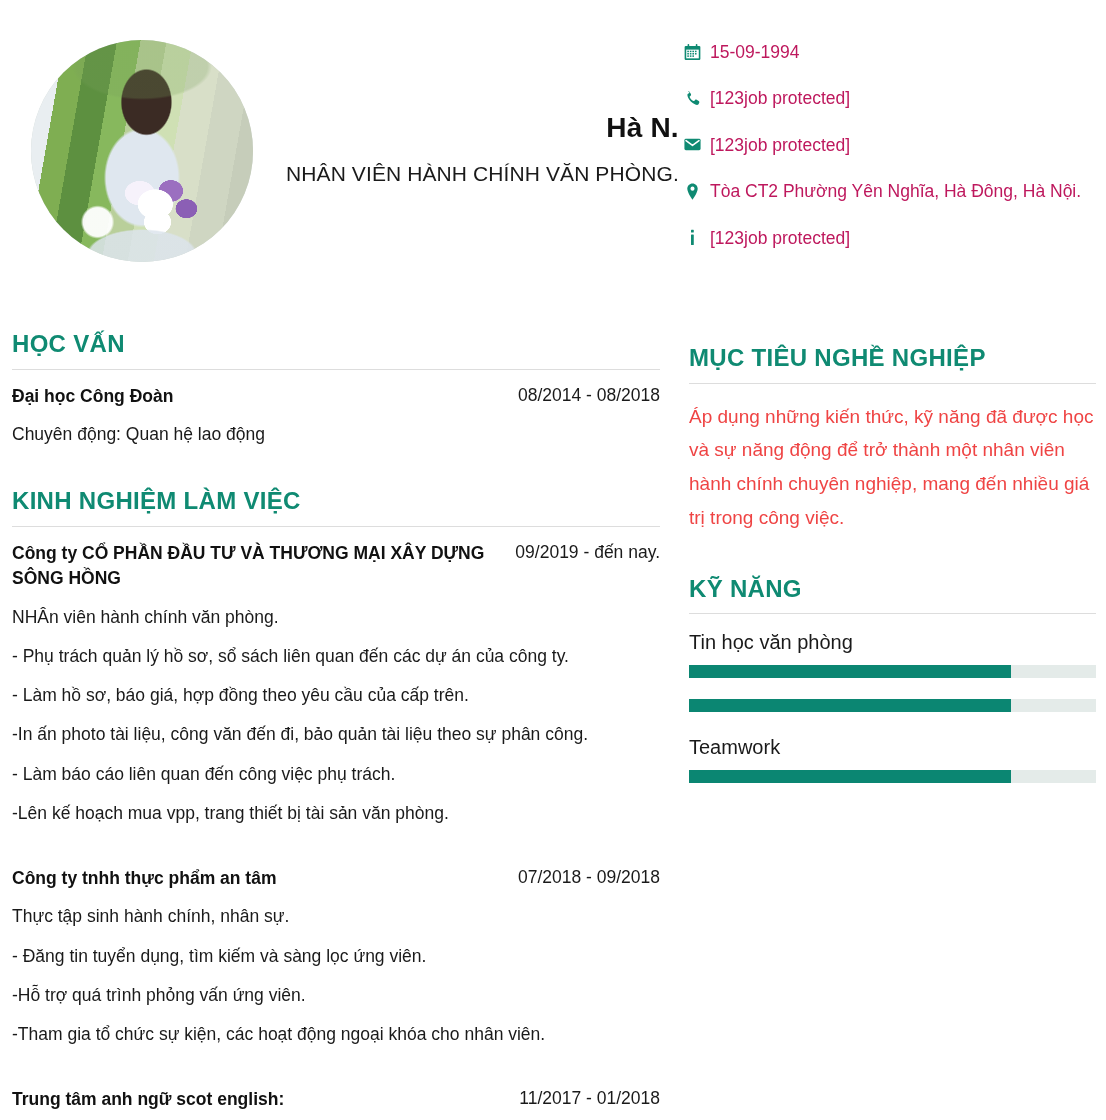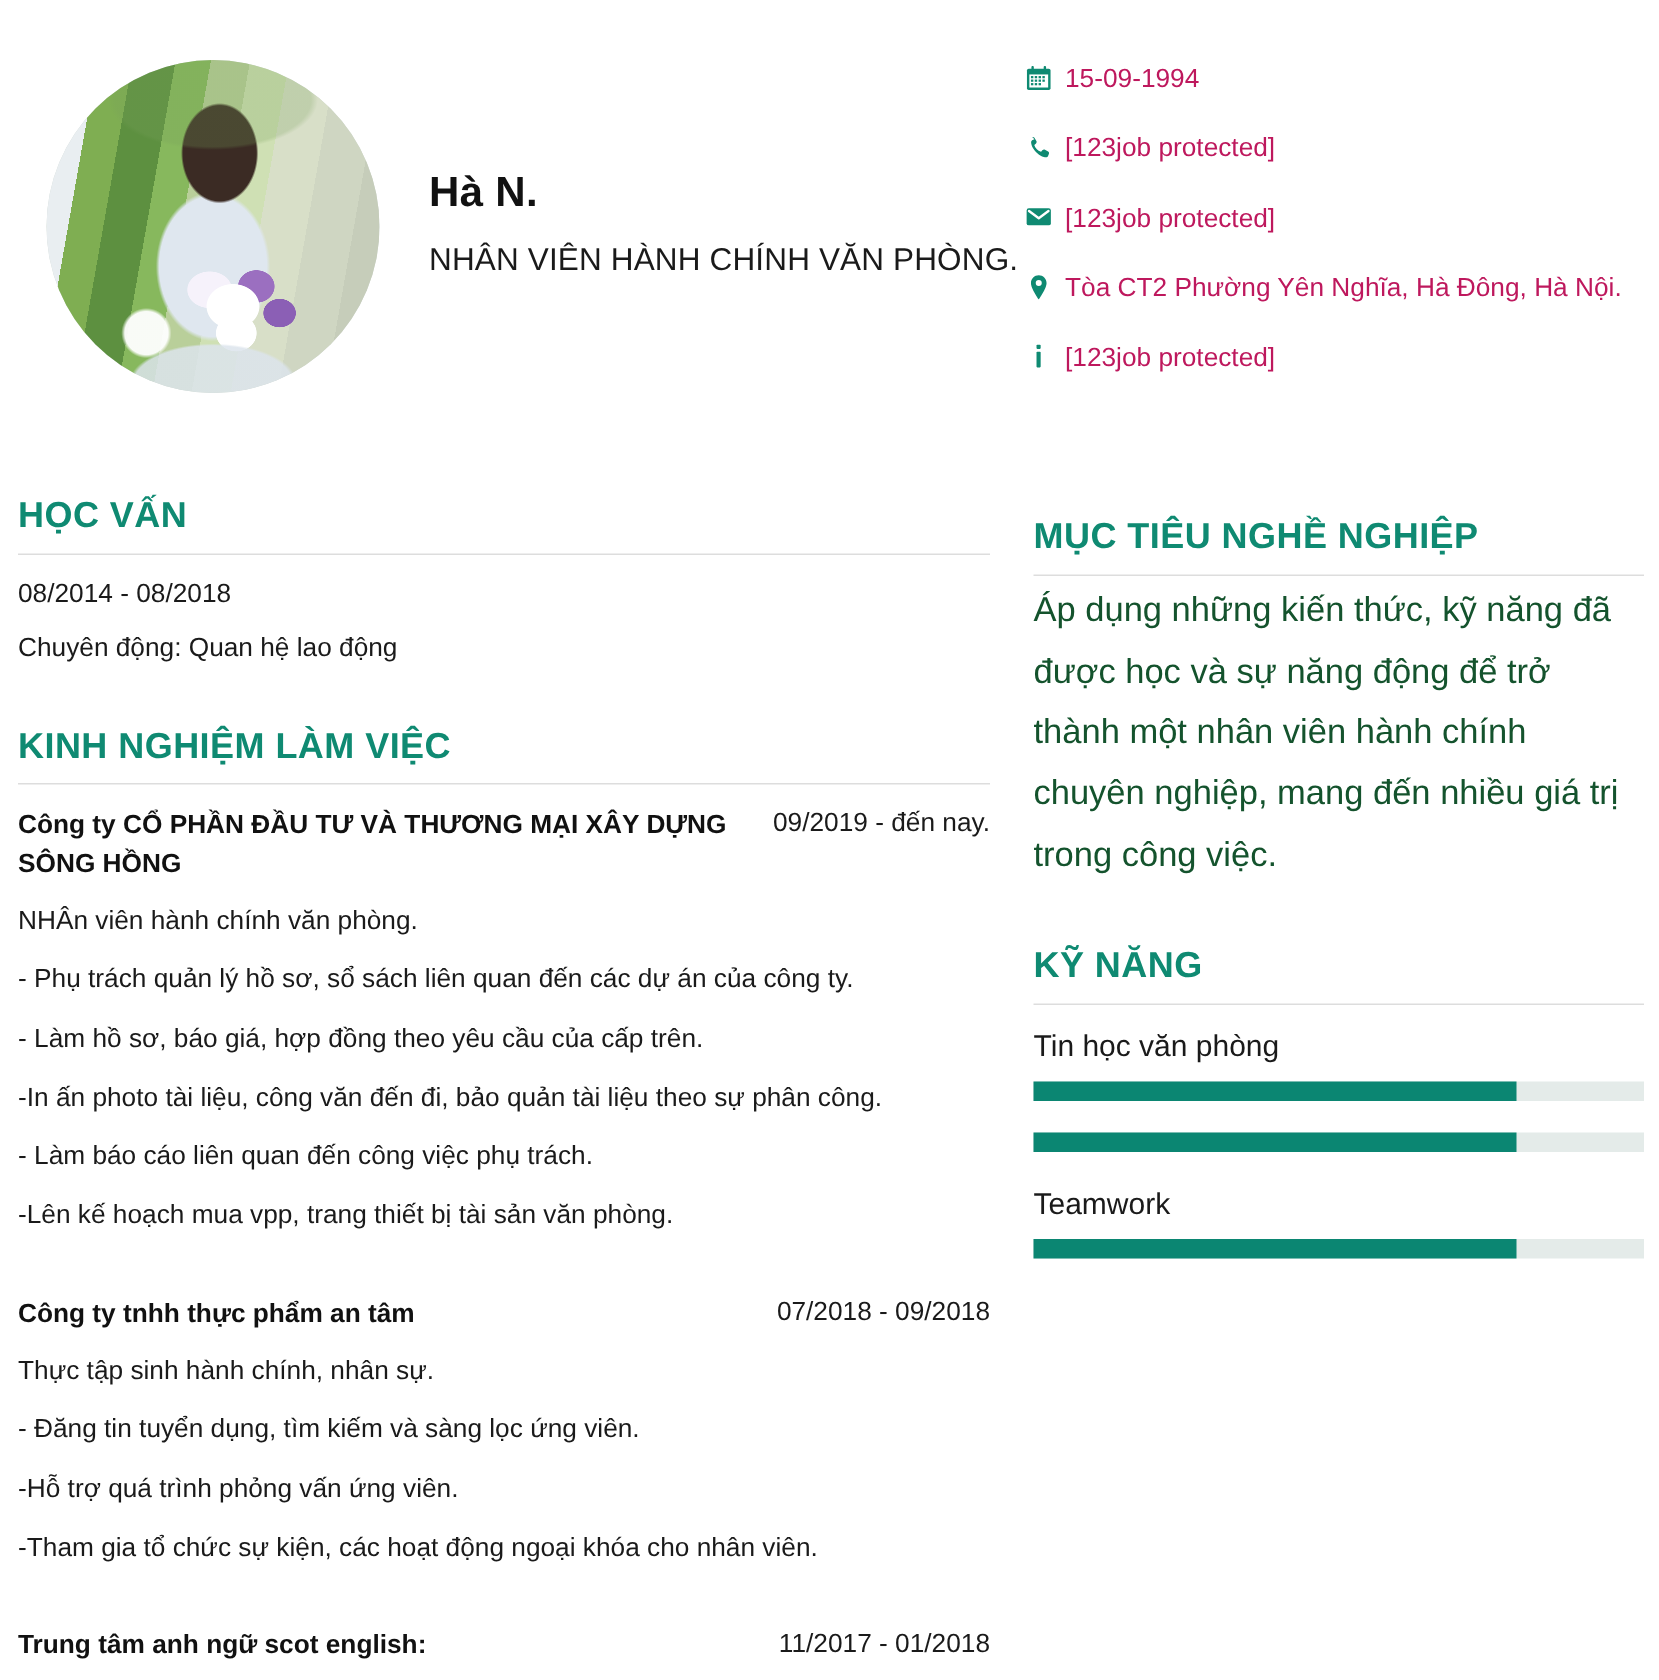--- a/index.html
+++ b/index.html
@@ -66,20 +66,21 @@
   .ident {
     margin-left: 33px;
     padding-top: 71px;
   }
   .ident .name {
     font-size: 28px;
     font-weight: bold;
     letter-spacing: 0.2px;
     color: #111111;
     line-height: 1.2;
+    text-align: right;
   }
   .ident .role {
     font-size: 21px;
     font-weight: normal;
     color: #1a1a1a;
     margin-top: 17px;
     letter-spacing: 0.1px;
   }
 
   
@@ -171,24 +172,24 @@
     color: #1a1a1a;
     line-height: 1.5;
     margin-top: 13px;
   }
 
   .gap-lg { height: 40px; }
   .gap-md { height: 26px; }
 
   
   .objective {
-    margin-top: 2px;
-    font-size: 23px;
+    margin-top: 16px;
+    font-size: 19px;
     line-height: 1.78;
-    color: #14532d;
+    color: #ef4444;
   }
 
   
   .skills { margin-top: 14px; }
   .skill { margin-bottom: 21px; }
   .skill:last-child { margin-bottom: 0; }
   .skill-label {
     font-size: 20px;
     color: #1a1a1a;
     margin-bottom: 9px;
@@ -286,20 +287,21 @@
   </div>
 
   <div class="col-left">
 
     <div>
       <div class="sec-title">HỌC VẤN</div>
       <div class="sec-rule"></div>
 
       <div class="entry">
         <div class="entry-head">
+          <div class="entry-title">Đại học Công Đoàn</div>
           <div class="entry-date">08/2014 - 08/2018</div>
         </div>
         <div class="entry-sub">Chuyên động: Quan hệ lao động</div>
       </div>
     </div>
 
     <div class="gap-lg"></div>
 
     <div>
       <div class="sec-title">KINH NGHIỆM LÀM VIỆC</div>

